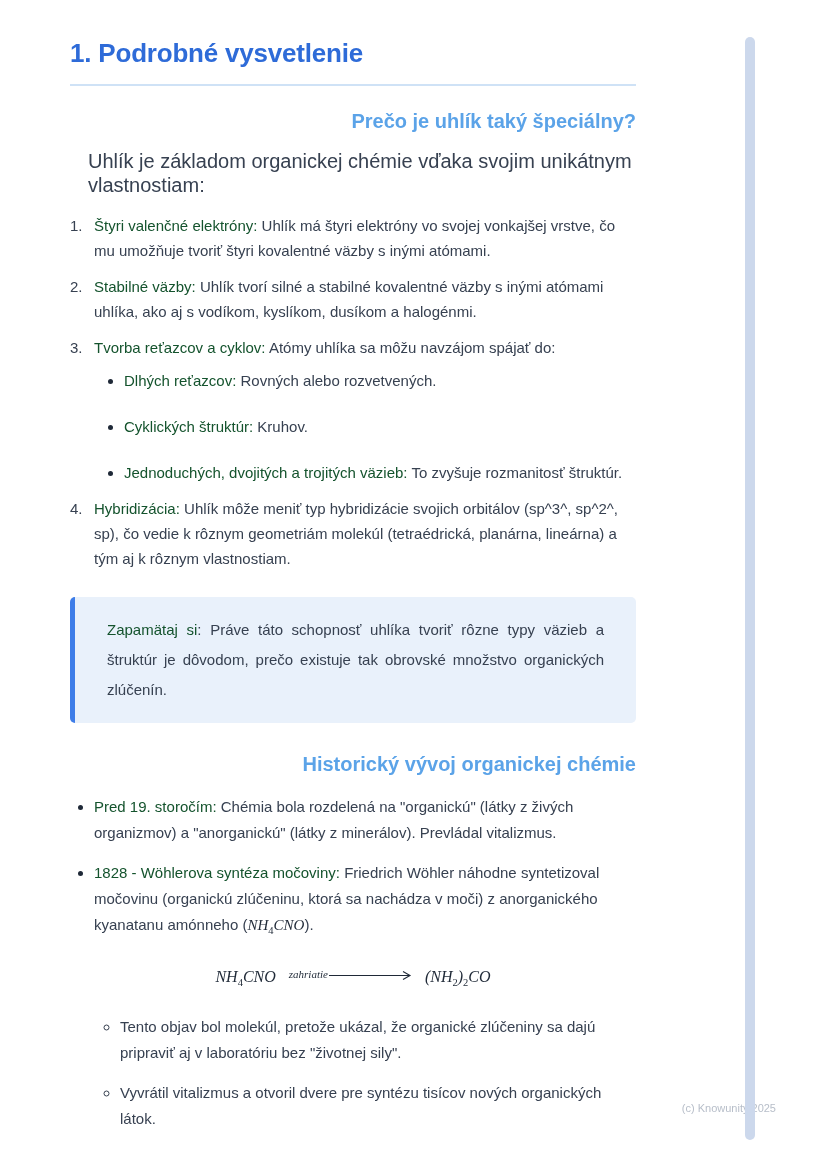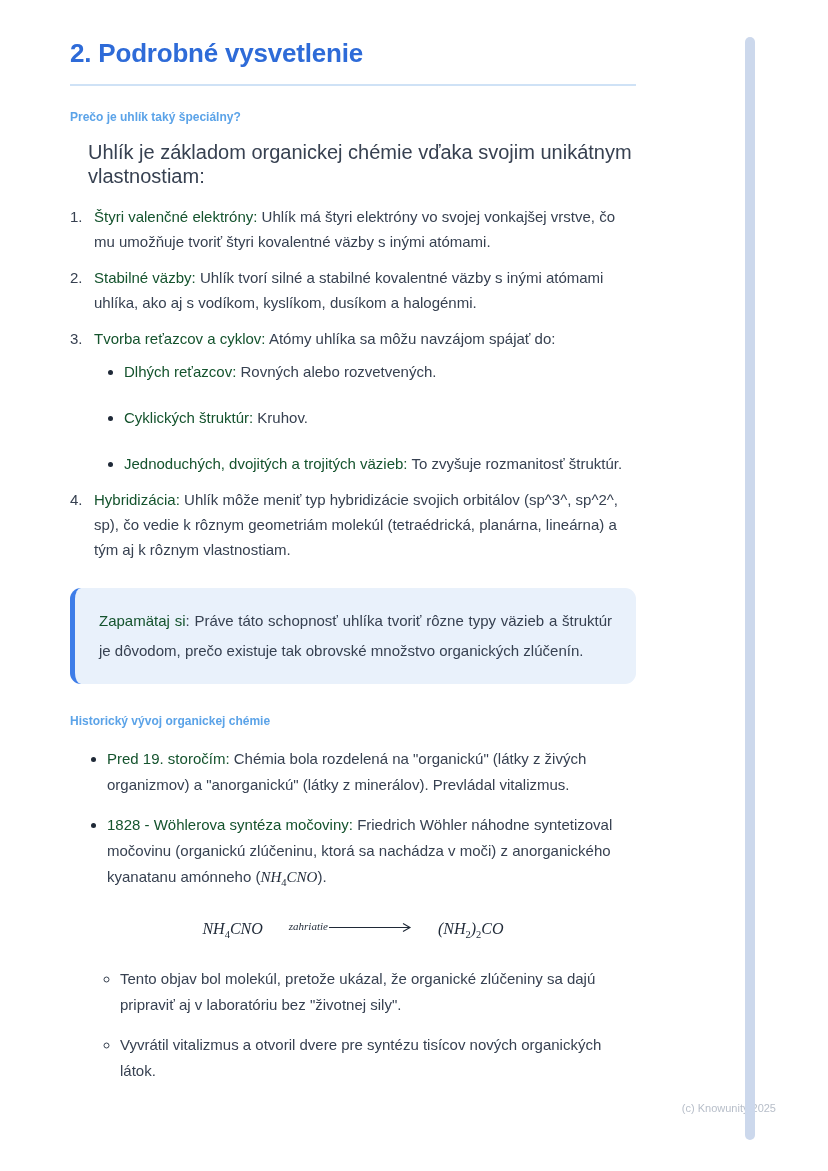--- a/index.html
+++ b/index.html
@@ -1,50 +1,50 @@
 <!DOCTYPE html>
 <html><head>
 <meta charset="utf-8">
 <style>
   html,body{margin:0;padding:0;}
   body{width:828px;height:1171px;background:#ffffff;font-family:"Liberation Sans",sans-serif;position:relative;overflow:hidden;}
   .page{position:absolute;inset:0;background:#ffffff;}
   .content{position:absolute;left:70px;top:38px;width:566px;color:#374151;}
   .title{font-size:26px;line-height:1.2;font-weight:700;color:#2e6bd8;margin:0;padding-bottom:15px;border-bottom:2px solid #cfe2f6;letter-spacing:-0.2px;}
-  .h2{font-size:12px;font-weight:700;color:#5ba3e8;margin:0;}
+  .h2{font-size:20px;font-weight:700;color:#5ba3e8;margin:0;text-align:right;}
   .h2-carbon{margin-top:24px;margin-bottom:16px;}
   .h2-history{margin-top:30px;margin-bottom:18px;}
   .intro{font-size:20px;line-height:24px;margin:0 0 16px 18px;}
   .olist{display:flex;flex-direction:column;gap:11px;font-size:15px;line-height:25px;}
   .oli{display:flex;}
   .num{flex:none;width:24px;color:#374151;}
   .li-body{flex:1;}
   .lbl{font-weight:400;color:#14532d;}
   .sublist{list-style:disc;margin:8px 0 0 0;padding-left:30px;display:flex;flex-direction:column;gap:21px;}
   .sublist li::marker{color:#1f2937;}
-  .callout{margin-top:26px;background:#e9f1fb;border-left:5px solid #3e7de8;border-radius:11px;padding:18px 24px;font-size:15px;line-height:30px;text-align:justify;color:#374151;}
-  .hlist{list-style:disc;margin:13px;padding-left:24px;display:flex;flex-direction:column;gap:14px;font-size:15px;line-height:26px;}
+  .callout{margin-top:26px;background:#e9f1fb;border-left:5px solid #3e7de8;border-radius:5px;padding:18px 32px;font-size:15px;line-height:30px;text-align:justify;color:#374151;}
+  .hlist{list-style:disc;margin:0;padding-left:24px;display:flex;flex-direction:column;gap:14px;font-size:15px;line-height:26px;}
   .hlist li::marker{color:#1f2937;}
   .math{font-family:"Liberation Serif",serif;font-style:italic;color:#1f2937;}
   .math sub{font-style:normal;font-size:10.5px;}
-  .formula{display:flex;justify-content:center;align-items:center;gap:24px;margin:24px 0 26px 0;font-size:16px;}
+  .formula{display:flex;justify-content:center;align-items:center;gap:11px;margin:24px 0 26px 0;font-size:16px;}
   .arrow-wrap{display:inline-flex;align-items:center;margin:0 2px;transform:translateY(-3px);}
   .arrow-label{font-family:"Liberation Serif",serif;font-style:italic;font-size:11px;color:#1f2937;line-height:1;margin-bottom:2px;}
   .notes{list-style:circle;margin:0;padding-left:50px;display:flex;flex-direction:column;gap:14px;font-size:15px;line-height:26px;}
   .notes li::marker{color:#374151;}
   .footer{position:absolute;top:1102px;right:52px;font-size:11px;color:#b7bec9;}
   .scrollbar{position:absolute;left:745px;top:37px;width:10px;height:1103px;border-radius:5px;background:#ccd8ec;}
 </style>
 </head>
 <body>
 
 <div class="page">
   <div class="content">
 
-    <h1 class="title">2. Podrobné vysvetlenie</h1>
+    <h1 class="title">1. Podrobné vysvetlenie</h1>
 
     <h2 class="h2 h2-carbon">Prečo je uhlík taký špeciálny?</h2>
 
     <p class="intro">Uhlík je základom organickej chémie vďaka svojim unikátnym vlastnostiam:</p>
 
     <div class="olist">
 
       <div class="oli">
         <span class="num">1.</span>
         <div class="li-body"><span class="lbl">Štyri valenčné elektróny:</span> <span>Uhlík má štyri elektróny vo svojej vonkajšej vrstve, čo mu umožňuje tvoriť štyri kovalentné väzby s inými atómami.</span></div>

